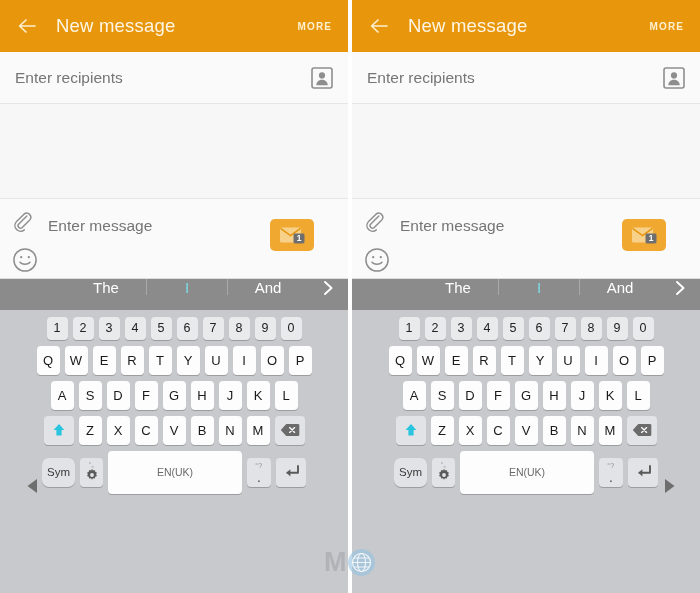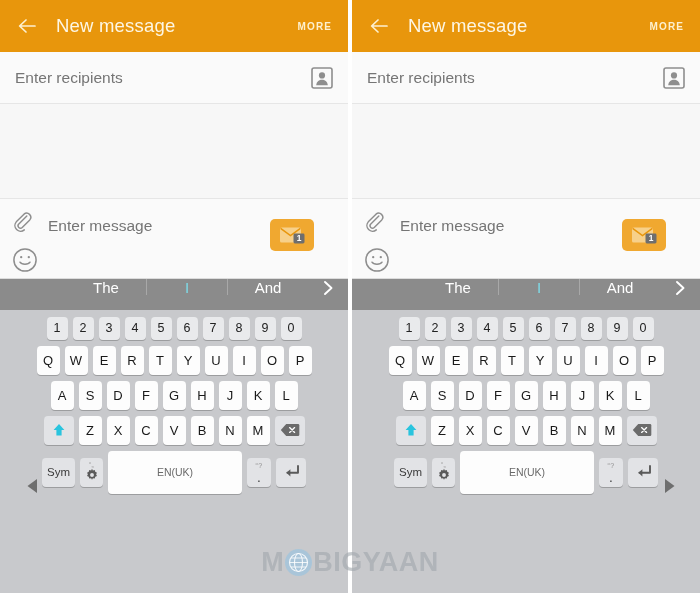--- a/index.html
+++ b/index.html
@@ -75,21 +75,21 @@
   .key{
     background:#fdfdfd;border-radius:4px;box-shadow:0 1px 0 rgba(0,0,0,.22);
     display:flex;align-items:center;justify-content:center;
     font-size:13px;color:#1a1a1a;cursor:pointer;user-select:none;
   }
   .key.num{background:#e9eaec;width:21px;height:23px;margin:0 2.5px;font-size:12.5px;color:#222;}
   .key.letter{width:23px;height:29px;margin:0 2.5px;font-size:13px;}
   .key.fn{background:#e2e3e6;}
   .key.shift{width:30px;height:29px;margin:0 2.5px;}
   .key.bksp{width:30px;height:29px;margin:0 2.5px;}
-  .key.sym{width:33px;height:29px;margin:0 2.5px;font-size:11.5px;color:#3a3a3a;}
+  .key.sym{width:33px;height:29px;margin:0 2.5px;font-size:11.5px;color:#3a3a3a;border-radius:7px;}
   .key.gear{width:23px;height:29px;margin:0 2.5px;position:relative;}
   .key.space{width:134px;height:43px;margin:0 2.5px;font-size:10.5px;color:#6a6a6a;background:#fdfdfd;}
   .key.punct{width:24px;height:29px;margin:0 2.5px;position:relative;}
   .key.enter{width:30px;height:29px;margin:0 2.5px;}
   .punct-top{position:absolute;top:4px;left:0;right:0;text-align:center;font-size:7px;color:#8d8d8d;letter-spacing:.5px;}
   .punct-bot{position:absolute;bottom:3px;left:0;right:0;text-align:center;font-size:12px;color:#2b2b2b;line-height:1;}
   .gear-top{position:absolute;top:3px;left:0;right:0;text-align:center;font-size:6.5px;color:#9a9a9a;letter-spacing:.4px;}
 
   .nav-arrow{position:absolute;bottom:96px;width:22px;height:22px;display:flex;align-items:center;justify-content:center;cursor:pointer;}
   .nav-arrow.left{left:22px;}
@@ -421,17 +421,16 @@
   <div class="watermark">
     <span class="wm-text">
       <span>M</span>
       <span class="wm-globe">
         <svg width="21" height="21" viewBox="0 0 21 21" aria-hidden="true">
           <circle cx="10.5" cy="10.5" r="9" fill="none" stroke="rgba(255,255,255,.85)" stroke-width="1.2"></circle>
           <ellipse cx="10.5" cy="10.5" rx="4" ry="9" fill="none" stroke="rgba(255,255,255,.85)" stroke-width="1.1"></ellipse>
           <path d="M1.5 10.5 H19.5 M3 6 H18 M3 15 H18" stroke="rgba(255,255,255,.8)" stroke-width="1.1" fill="none"></path>
         </svg>
       </span>
-      <span>BIGYAAN</span>
     </span>
   </div>
 
 </div>
 
 </body></html>

